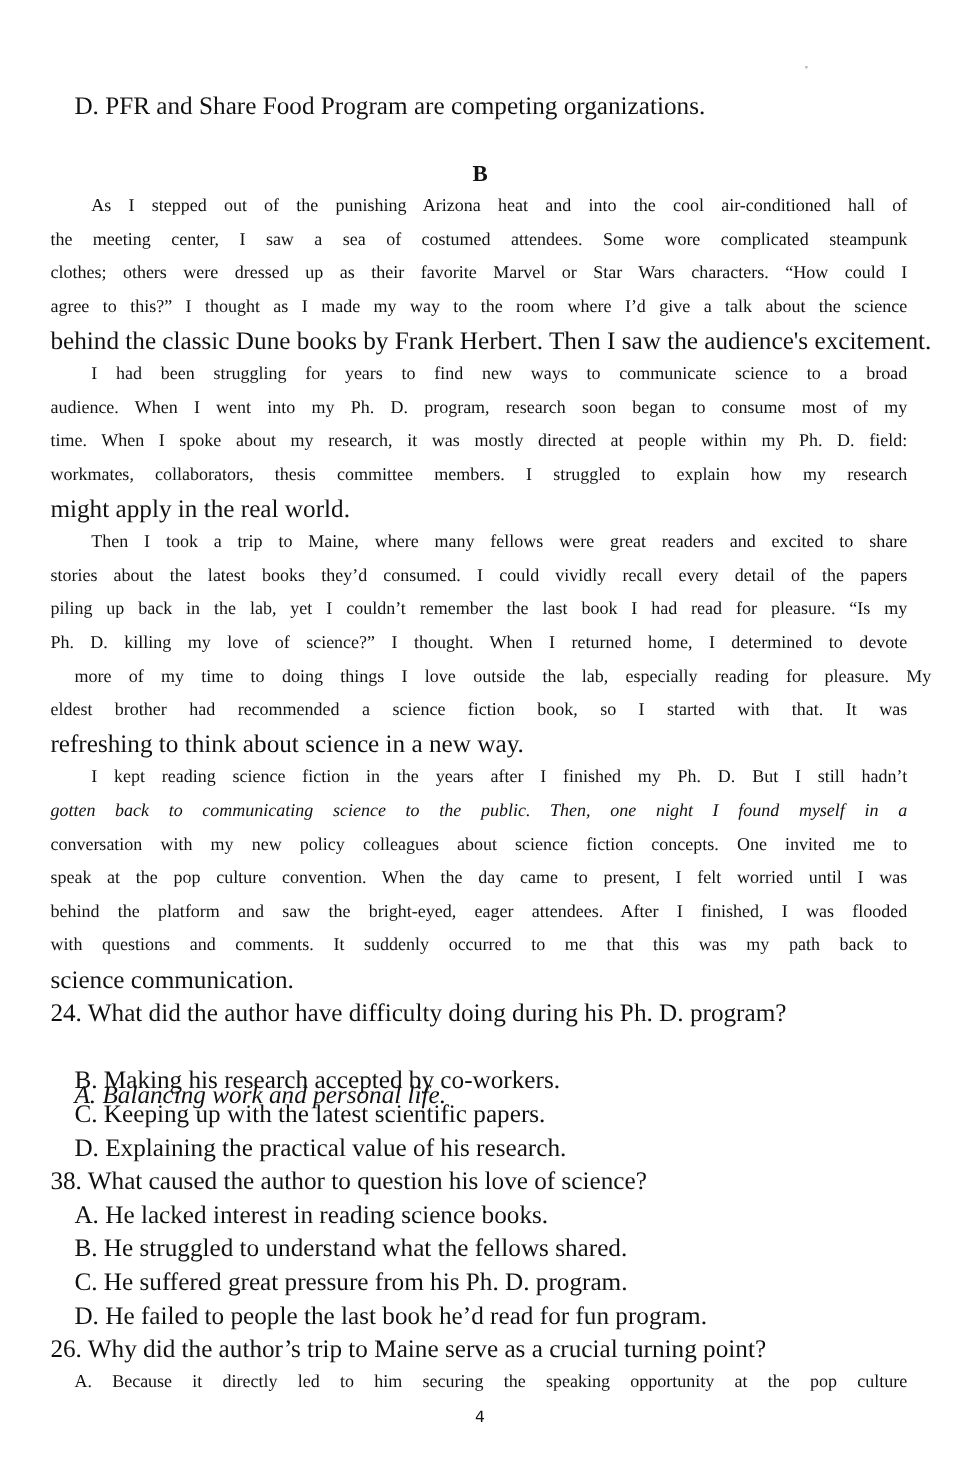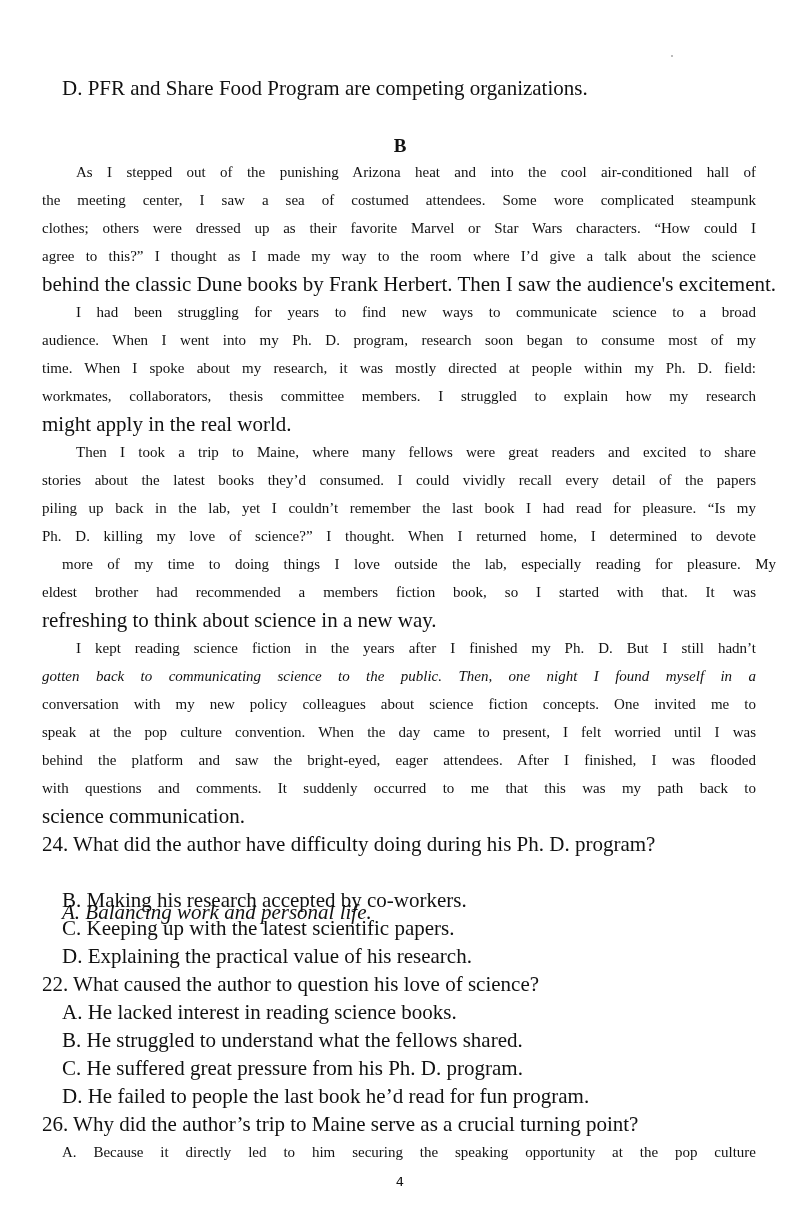--- a/index.html
+++ b/index.html
@@ -53,21 +53,21 @@
     <div class="just" style="top:382px;">workmates, collaborators, thesis committee members. I struggled to explain how my research</div>
     <div class="line" style="left:42px; top:410px;">might apply in the real world.</div>
   </div>
 
   <div>
     <div class="just" style="left:76px; width:680px; top:438px;">Then I took a trip to Maine, where many fellows were great readers and excited to share</div>
     <div class="just" style="top:466px;">stories about the latest books they’d consumed. I could vividly recall every detail of the papers</div>
     <div class="just" style="top:494px;">piling up back in the lab, yet I couldn’t remember the last book I had read for pleasure. “Is my</div>
     <div class="just" style="top:522px;">Ph. D. killing my love of science?” I thought. When I returned home, I determined to devote</div>
     <div class="just" style="top:550px;margin-left:20px;">more of my time to doing things I love outside the lab, especially reading for pleasure. My</div>
-    <div class="just" style="top:578px;">eldest brother had recommended a members fiction book, so I started with that. It was</div>
+    <div class="just" style="top:578px;">eldest brother had recommended a science fiction book, so I started with that. It was</div>
     <div class="line" style="left:42px; top:606px;">refreshing to think about science in a new way.</div>
   </div>
 
   <div>
     <div class="just" style="left:76px; width:680px; top:634px;">I kept reading science fiction in the years after I finished my Ph. D. But I still hadn’t</div>
     <div class="just" style="top:662px;font-style:italic;">gotten back to communicating science to the public. Then, one night I found myself in a</div>
     <div class="just" style="top:690px;">conversation with my new policy colleagues about science fiction concepts. One invited me to</div>
     <div class="just" style="top:718px;">speak at the pop culture convention. When the day came to present, I felt worried until I was</div>
     <div class="just" style="top:746px;">behind the platform and saw the bright-eyed, eager attendees. After I finished, I was flooded</div>
     <div class="just" style="top:774px;">with questions and comments. It suddenly occurred to me that this was my path back to</div>
@@ -76,21 +76,21 @@
 
   <div>
     <div class="line q" style="top:830px;">24. What did the author have difficulty doing during his Ph. D. program?</div>
     <div class="line opt" style="top:898px;font-style:italic;">A. Balancing work and personal life.</div>
     <div class="line opt" style="top:886px;">B. Making his research accepted by co-workers.</div>
     <div class="line opt" style="top:914px;">C. Keeping up with the latest scientific papers.</div>
     <div class="line opt" style="top:942px;">D. Explaining the practical value of his research.</div>
   </div>
 
   <div>
-    <div class="line q" style="top:970px;">22. What caused the author to question his love of science?</div>
+    <div class="line q" style="top:970px;">38. What caused the author to question his love of science?</div>
     <div class="line opt" style="top:998px;">A. He lacked interest in reading science books.</div>
     <div class="line opt" style="top:1026px;">B. He struggled to understand what the fellows shared.</div>
     <div class="line opt" style="top:1054px;">C. He suffered great pressure from his Ph. D. program.</div>
     <div class="line opt" style="top:1082px;">D. He failed to people the last book he’d read for fun program.</div>
   </div>
 
   <div>
     <div class="line q" style="top:1110px;">26. Why did the author’s trip to Maine serve as a crucial turning point?</div>
     <div class="just" style="left:62px; width:694px; top:1138px;">A. Because it directly led to him securing the speaking opportunity at the pop culture</div>
   </div>

